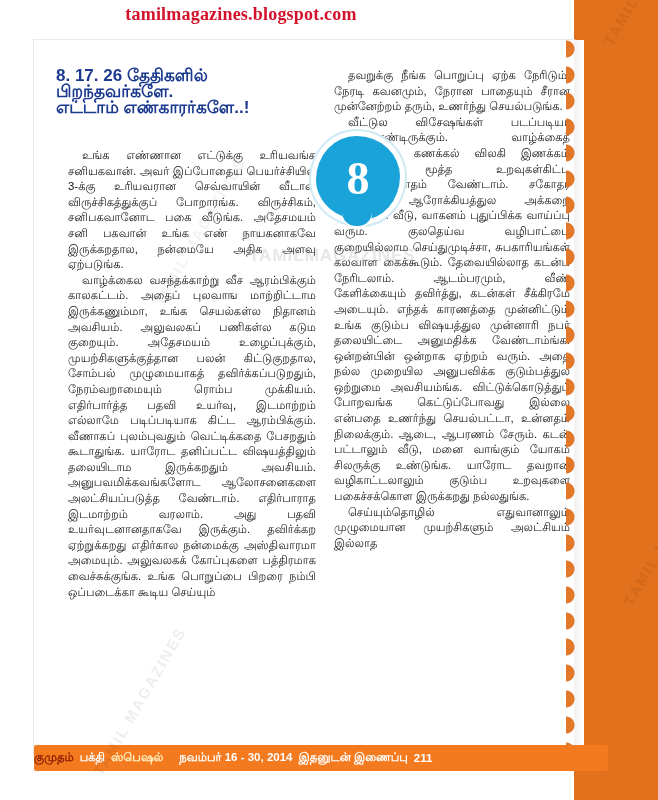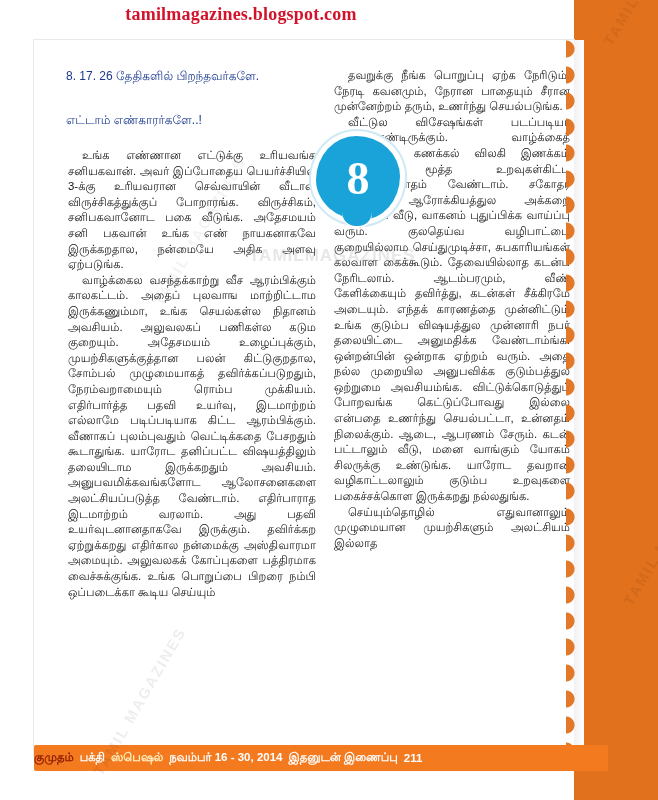--- a/index.html
+++ b/index.html
@@ -42,27 +42,27 @@
     background:linear-gradient(to right,#f1f1f1,#ffffff);
   }
   
   .scallop{
     position:absolute;top:40px;right:74px;width:18px;height:716px;
     background:
       radial-gradient(circle at 0 9px, #e2711d 8px, rgba(226,113,29,0) 9px) 0 0/18px 26px repeat-y;
     opacity:.95;
   }
   .headline{
-    position:absolute;top:28px;left:32px;width:250px;
+    position:absolute;top:28px;left:22px;width:250px;
     color:#1b3a8f;
-    font-weight:normal;
-    font-size:12px;line-height:16px;
+    font-weight:bold;
+    font-size:17px;line-height:16px;
     font-family:"Liberation Sans", sans-serif;
   }
-  .headline .l2{color:#1b3a8f;margin-top:28px;}
+  .headline .l2{color:#1b3a8f;}
   
   .col{
     position:absolute;
     font-size:11.4px;
     line-height:15.6px;
     text-align:justify;
     color:#111;
     font-family:"Liberation Sans", sans-serif;
   }
   .col-left{top:72px;left:34px;width:248px;}
@@ -97,21 +97,21 @@
     position:absolute;left:34px;top:745px;width:574px;height:26px;
     background:#f47a20;
     border-radius:2px;
     display:flex;align-items:center;justify-content:flex-start;
     gap:6px;
   }
   .footer span{font-size:11.5px;font-weight:bold;}
   .f-k{color:#8b1a00;}
   .f-b{color:#ffffff;}
   .f-s{color:#fff3c4;}
-  .f-d{color:#ffffff;font-weight:bold;}
+  .f-d{color:#ffffff;font-weight:bold;margin-left:10px;}
   .f-i{color:#ffffff;}
   .f-p{color:#ffffff;}
   
   .wm{
     position:absolute;color:rgba(0,0,0,.07);
     font-size:15px;font-weight:bold;letter-spacing:2px;
     transform:rotate(-60deg);transform-origin:left top;
     white-space:nowrap;pointer-events:none;
     font-family:"Liberation Sans", sans-serif;
   }

